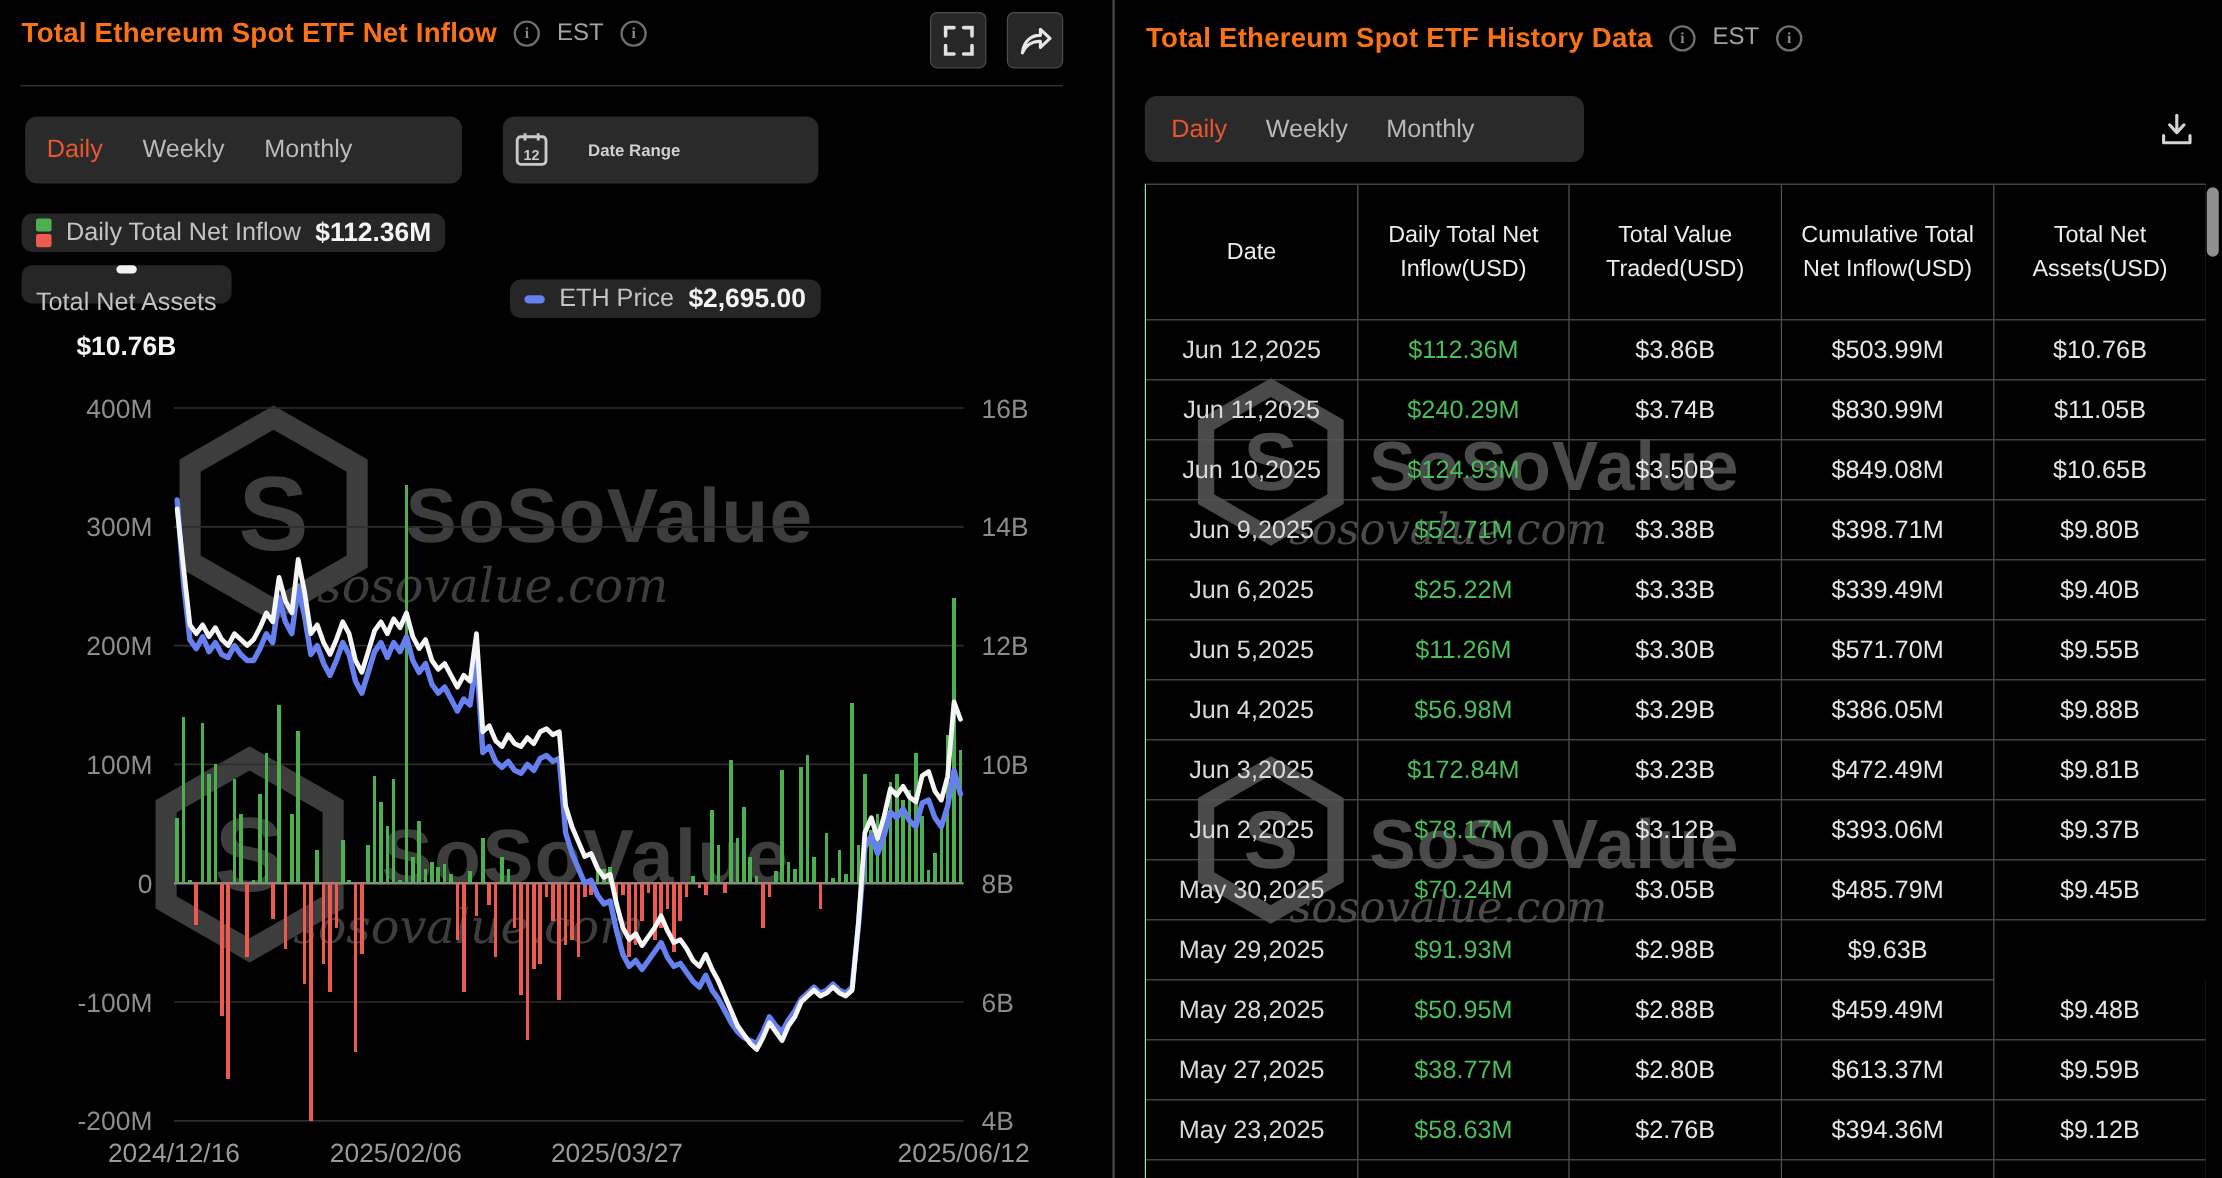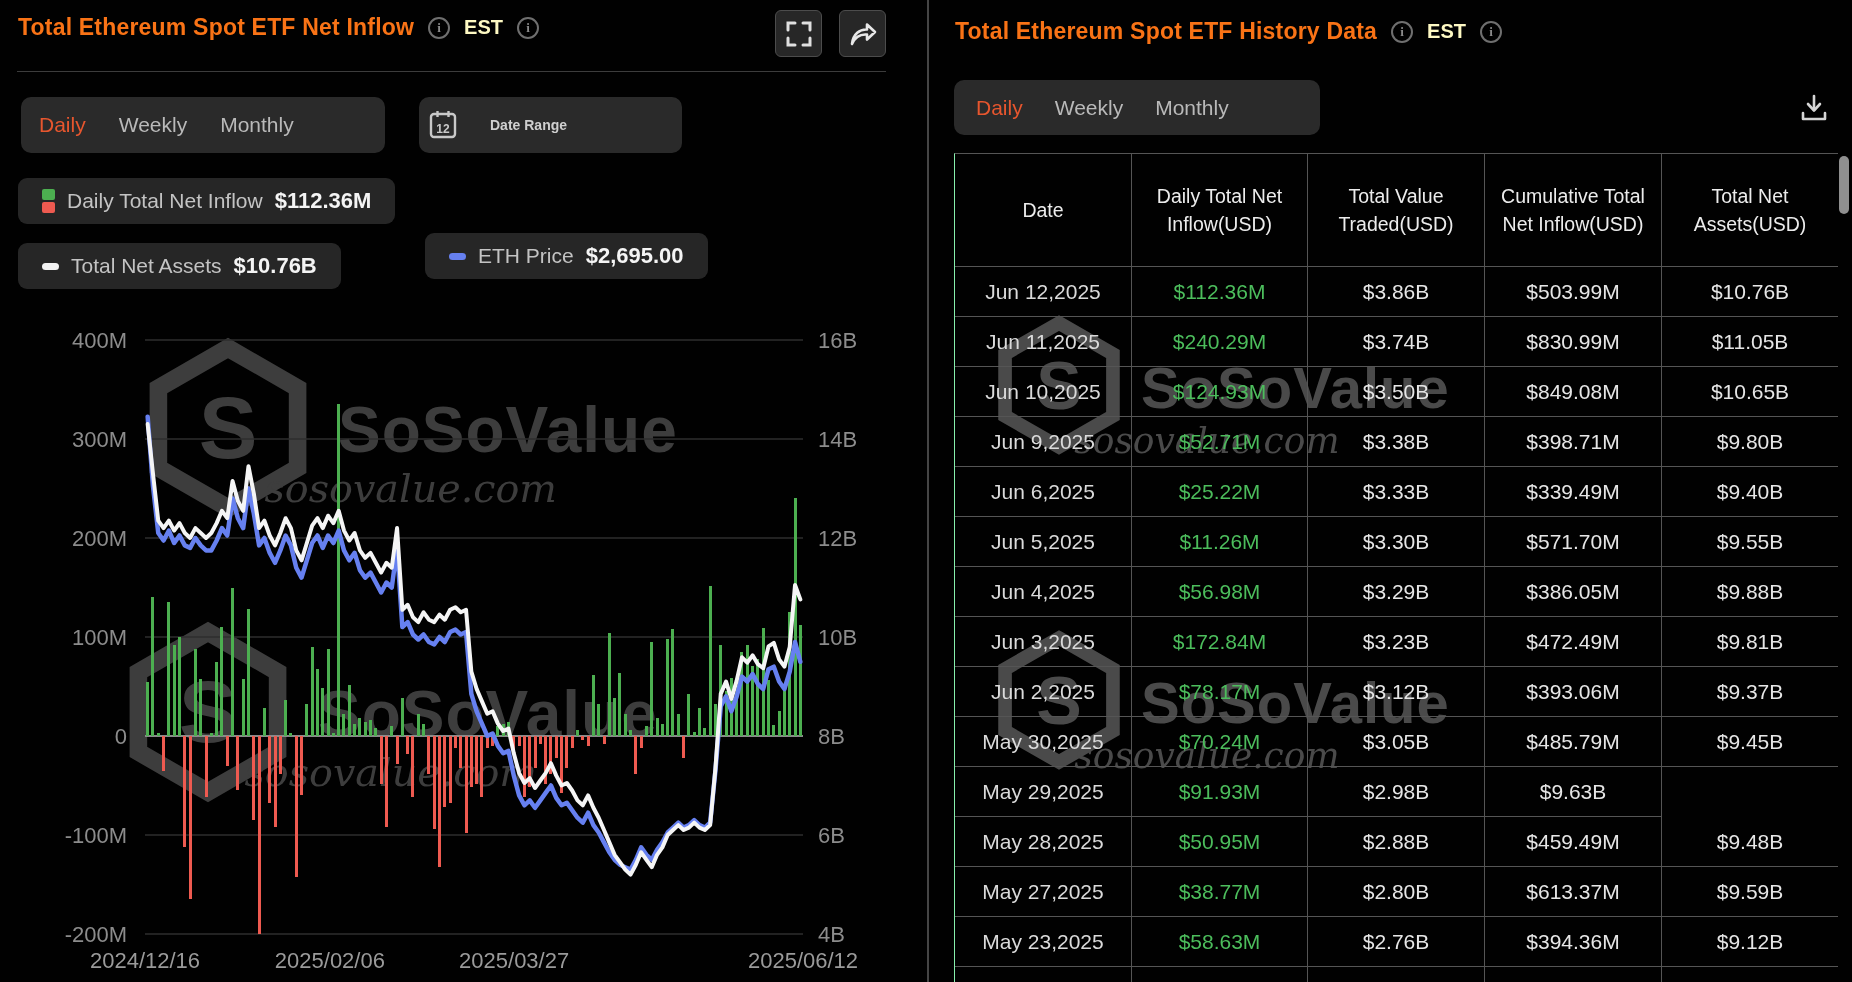--- a/index.html
+++ b/index.html
@@ -11,21 +11,21 @@
     -webkit-font-smoothing: antialiased;
   }
   .panel { position: absolute; top: 0; height: 982px; }
   #left-panel  { left: 0; width: 926px; }
   #panel-divider { position: absolute; left: 927px; top: 0; width: 2px; height: 982px; background: #454545; }
   #right-panel { left: 929px; width: 923px; }
 
   
   .hdr-row { position: absolute; top: 14px; left: 18px; display: flex; align-items: center; gap: 14px; z-index: 5; }
   .panel-title { font-size: 23px; font-weight: bold; color: #f97316; letter-spacing: 0.2px; }
-  .est { font-size: 20px; font-weight: 700; color: #fef9c3; }
+  .est { font-size: 20px; font-weight: 400; color: #a3a3a3; }
   .info-icon {
     width: 22px; height: 22px; border-radius: 50%;
     border: 2px solid #6f6f6f; color: #8a8a8a;
     font-size: 13px; font-weight: bold; font-family: "Liberation Serif", serif;
     display: flex; align-items: center; justify-content: center; flex: 0 0 auto;
   }
   .hdr-underline { position: absolute; left: 17px; top: 71px; width: 869px; height: 1px; background: #3c3c3c; }
 
   .icon-btn {
     position: absolute; top: 10px; width: 47px; height: 47px;
@@ -42,27 +42,27 @@
   }
   #left-tabs  { left: 21px;  top: 97px; width: 364px; height: 56px; padding: 0 18px; gap: 33px; }
   #date-range { left: 419px; top: 97px; width: 263px; height: 56px; padding: 0 10px; gap: 33px; cursor: pointer; }
   #right-tabs { left: 25px;  top: 80px; width: 366px; height: 55px; padding: 0 22px; gap: 32px; }
   .tab { font-size: 21px; color: #b9b9b9; cursor: pointer; white-space: nowrap; }
   .tab.active { color: #e7562e; }
   .date-range-label { font-size: 14px; font-weight: bold; color: #cfcfcf; }
 
   
   .badge {
-    position: absolute; height: 46px; background: #262626; border-radius: 9px;
-    display: flex; align-items: center; padding: 0 24px; gap: 12px; cursor: pointer;
+    position: absolute; height: 32px; background: #262626; border-radius: 9px;
+    display: flex; align-items: center; padding: 0 12px; gap: 12px; cursor: pointer;
   }
   .badge .lbl { font-size: 21px; color: #c3c3c3; white-space: nowrap; }
   .badge .val { font-size: 22px; font-weight: bold; color: #f4f4f4; white-space: nowrap; }
   #badge-inflow { left: 18px; top: 178px; }
-  #badge-assets { left: 18px; top: 243px; }
+  #badge-assets { left: 18px; top: 221px; flex-direction: column; }
   #badge-price  { left: 425px; top: 233px; }
   .swatch-split { width: 13px; height: 24px; display: flex; flex-direction: column; gap: 2px; flex: 0 0 auto; }
   .swatch-split span { display: block; width: 13px; height: 11px; border-radius: 2px; }
   .dash { width: 17px; height: 7px; border-radius: 4px; flex: 0 0 auto; }
 
   
   #chart-svg { position: absolute; left: 0; top: 0; width: 926px; height: 982px; }
 
   
   #history-table {

